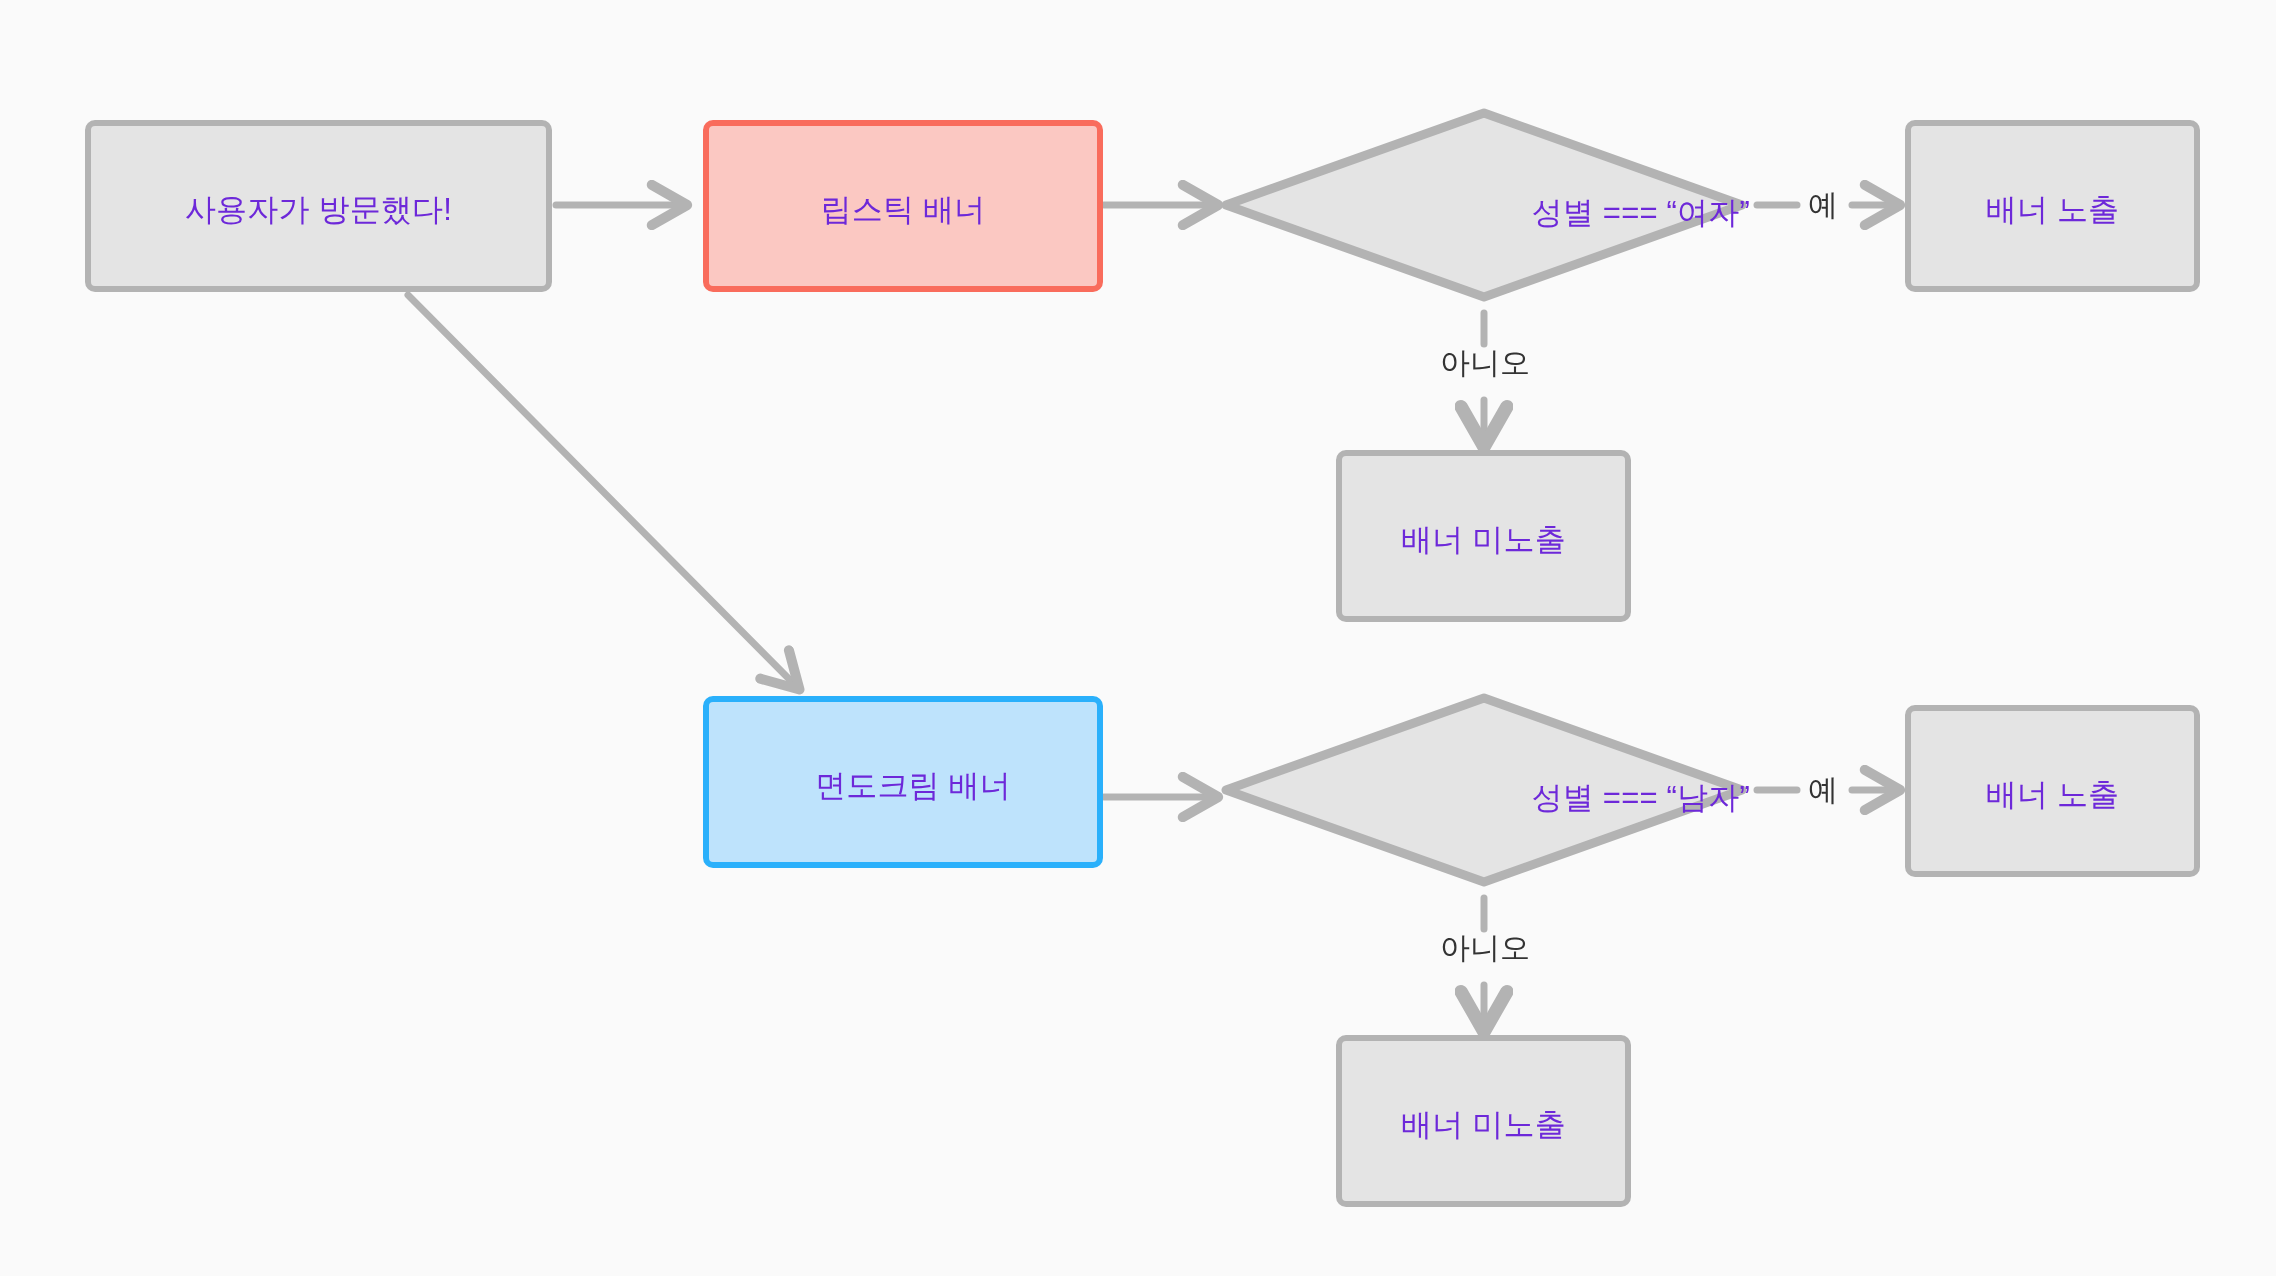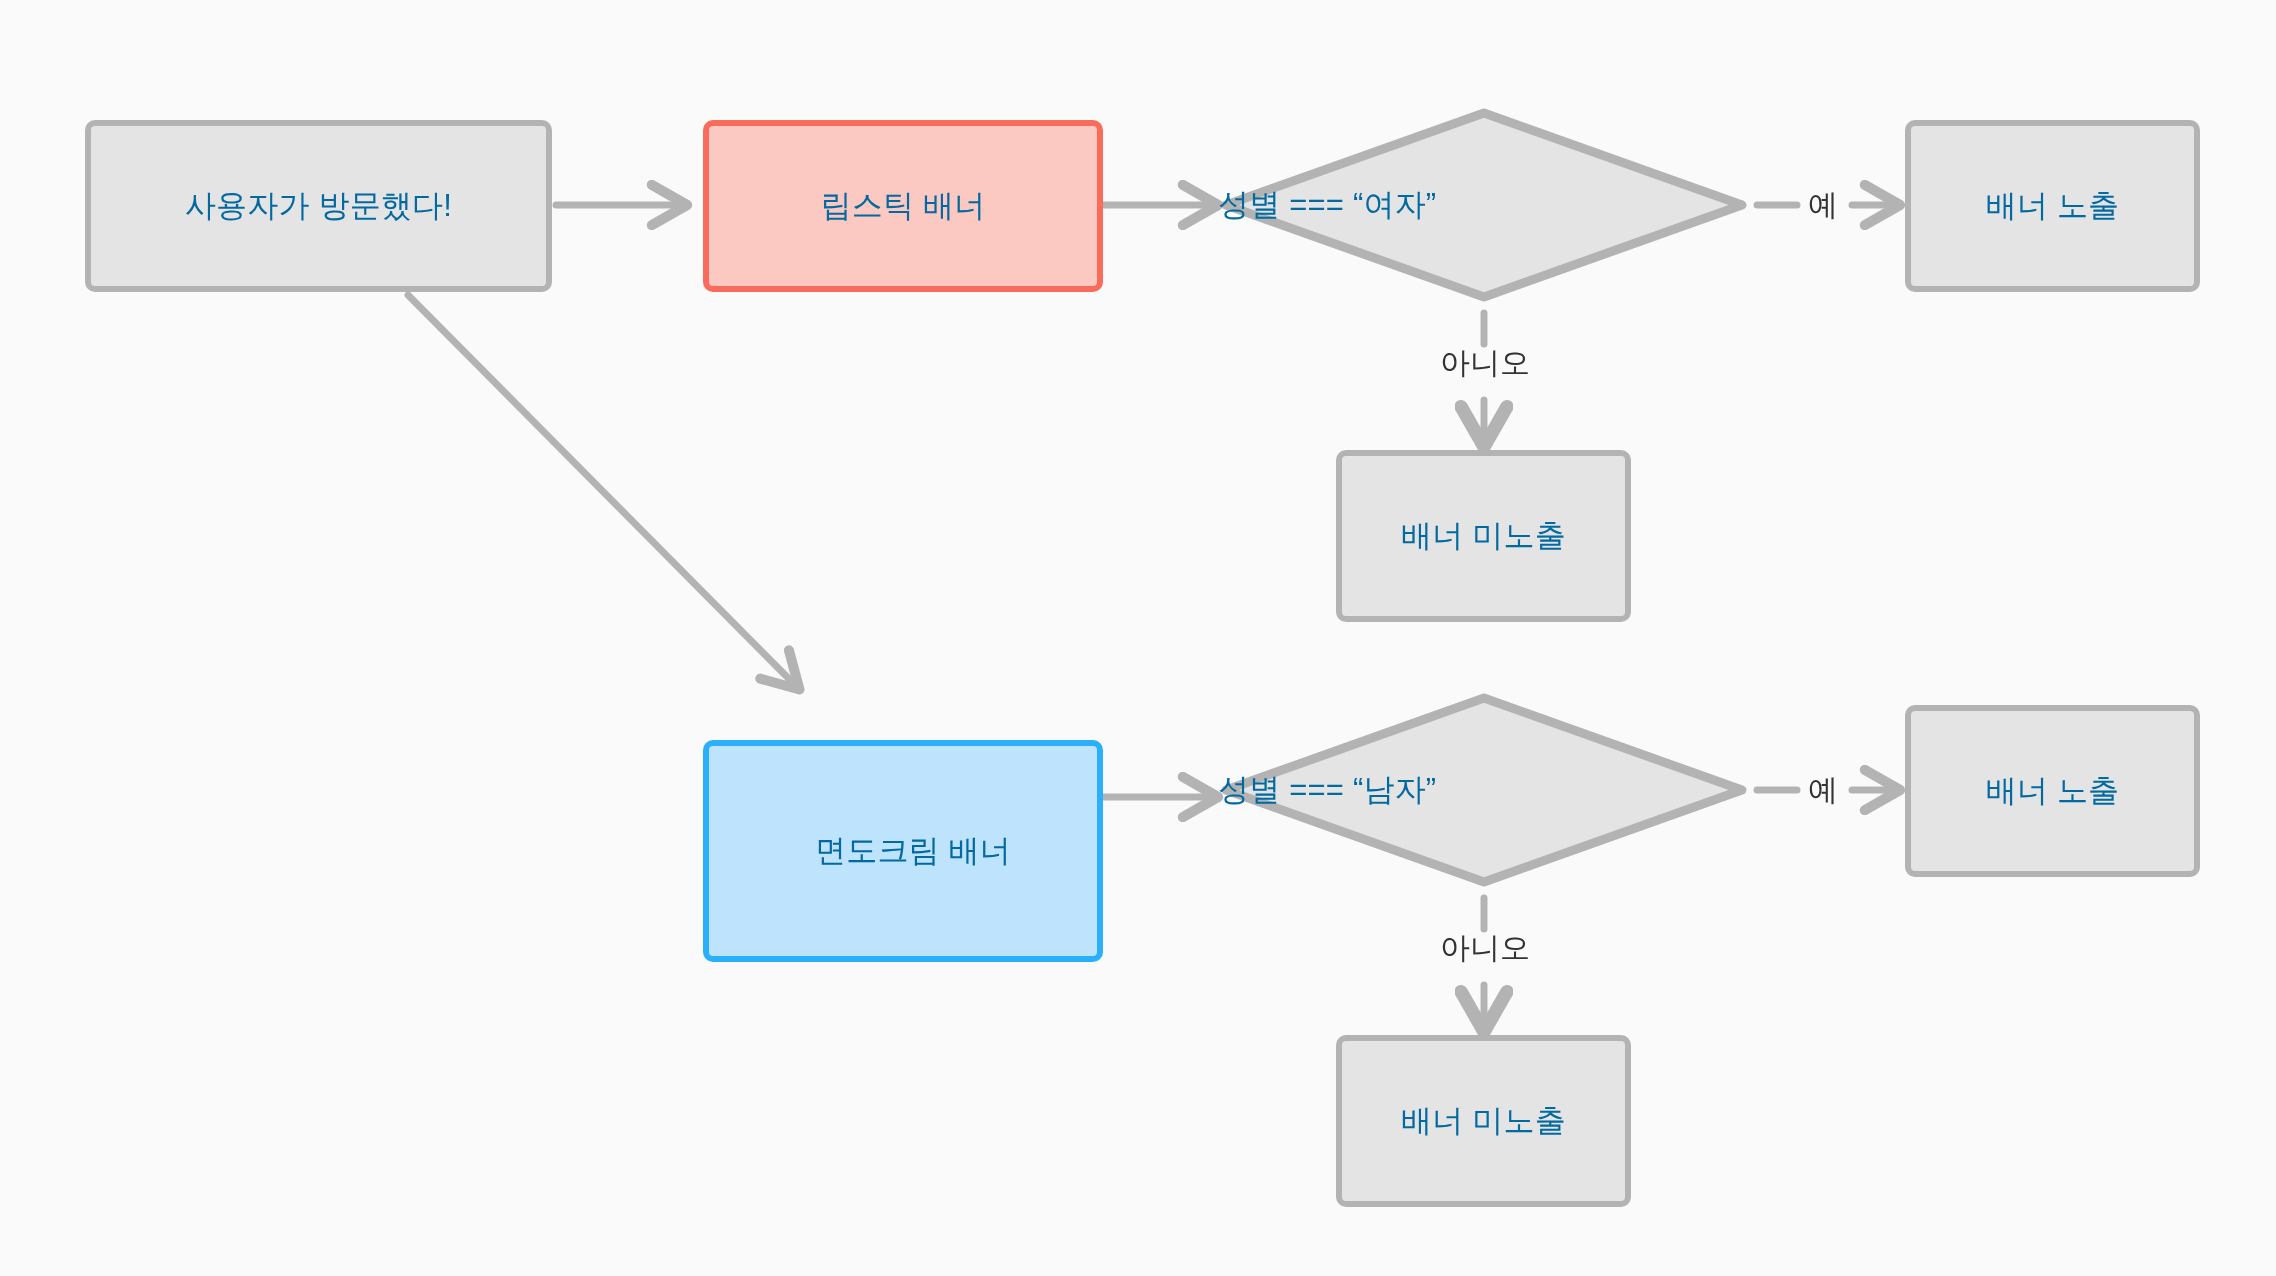--- a/index.html
+++ b/index.html
@@ -59,27 +59,28 @@
     background: #FBC8C2;
     border-color: #F96C5C;
   }
 
   .box-blue {
     background: #BEE3FC;
     border-color: #2AB0FB;
   }
 
   .node-label {
-    color: #0369a1;
+    color: #6d28d9;
     font-size: 31px;
     line-height: 1.3;
     letter-spacing: 0.2px;
-    text-align: left;
+    text-align: right;
     white-space: nowrap;
     user-select: none;
+    margin-top: 8px;
   }
 
   
   .diamond {
     position: absolute;
     z-index: 2;
     text-decoration: underline;
   }
   .diamond svg {
     position: absolute;
@@ -175,21 +176,21 @@
   </div>
 
   <div class="node box box-gray" style="left:1905px; top:120px; width:295px; height:172px;">
     <span class="node-label">배너 노출</span>
   </div>
 
   <div class="node box box-gray" style="left:1336px; top:450px; width:295px; height:172px;">
     <span class="node-label">배너 미노출</span>
   </div>
 
-  <div class="node box box-blue" style="left:703px; top:740px; width:400px; height:222px;padding-left:20px;">
+  <div class="node box box-blue" style="left:703px; top:696px; width:400px; height:172px;padding-left:20px;">
     <span class="node-label">면도크림 배너</span>
   </div>
 
   <div class="diamond" style="left:1218px; top:690px; width:532px; height:200px;">
     <svg width="532" height="200" viewBox="0 0 532 200" xmlns="http://www.w3.org/2000/svg">
       <path d="M 266 8 L 524 100 L 266 192 L 8 100 Z" fill="#E4E4E4" stroke="#B3B3B3" stroke-width="9" stroke-linejoin="round"></path>
     </svg>
     <span class="node-label">성별 === “남자”</span>
   </div>
 

